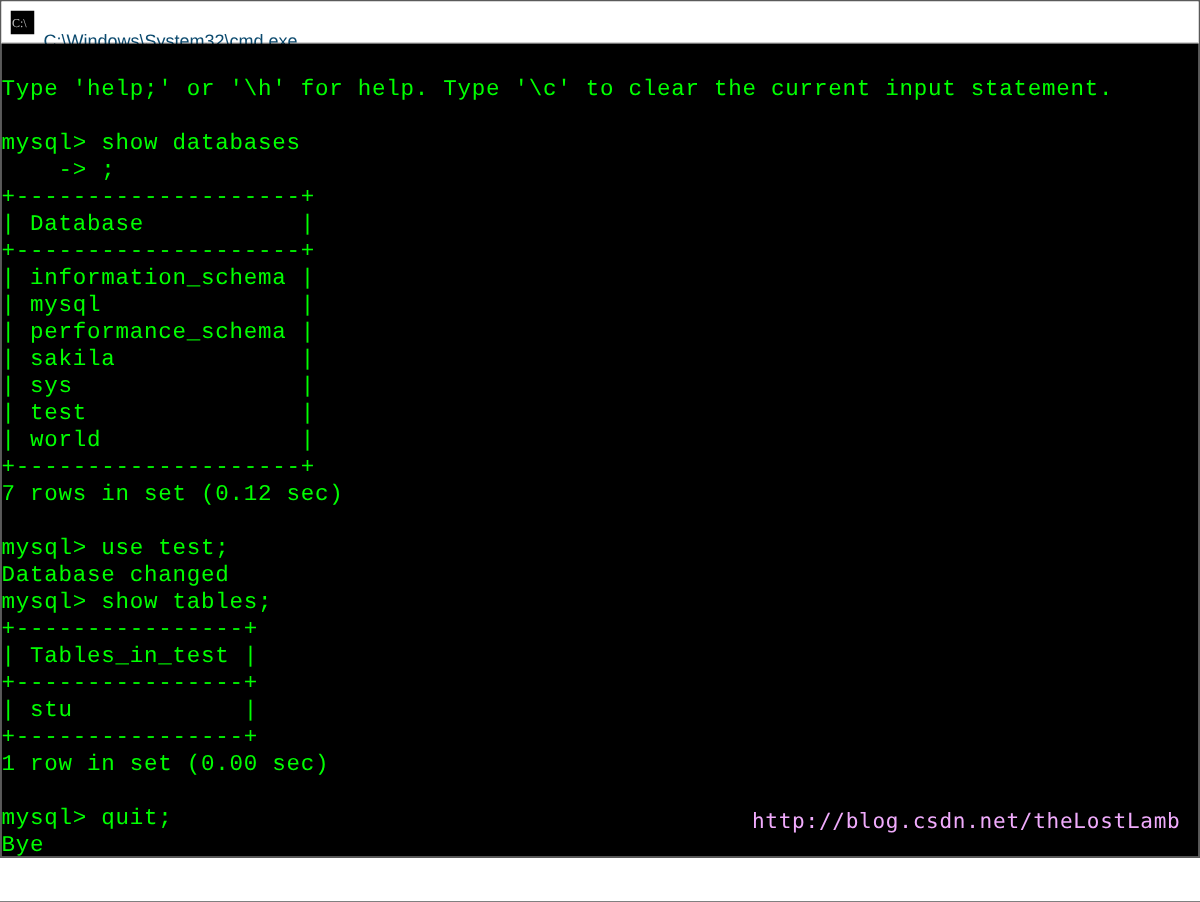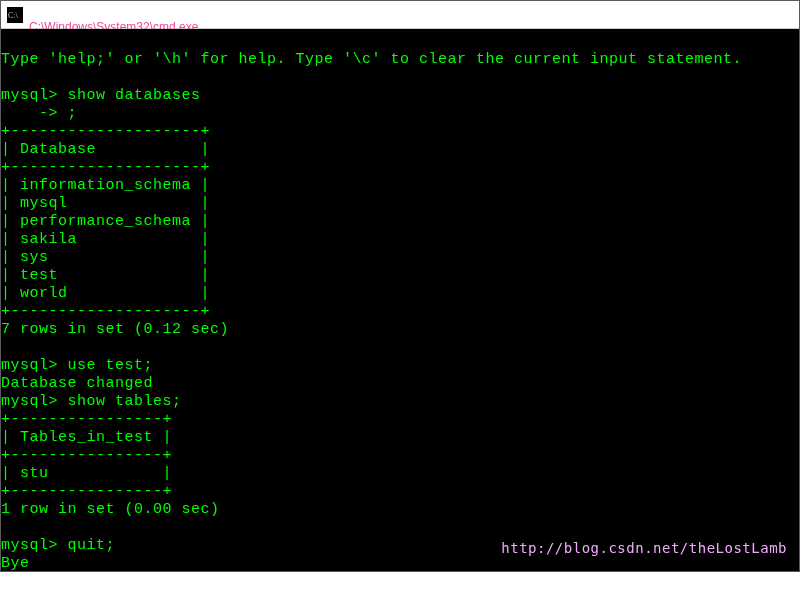--- a/index.html
+++ b/index.html
@@ -28,21 +28,21 @@
     width: 16px;
     height: 16px;
     margin-right: 6px;
     display: inline-flex;
     align-items: center;
     justify-content: center;
   }
   .titlebar .icon svg { width: 16px; height: 16px; }
   .titlebar .title {
     font-size: 12px;
-    color: #ec4899;
+    color: #0c4a6e;
     margin-top: 24px;
   }
   .terminal {
     background: #000000;
     color: #00ff00;
     font-family: "NSimSun", "SimSun", Consolas, "Courier New", monospace;
     font-size: 15px;
     line-height: 18px;
     letter-spacing: 0.5px;
     padding: 4px 0 0 0;

